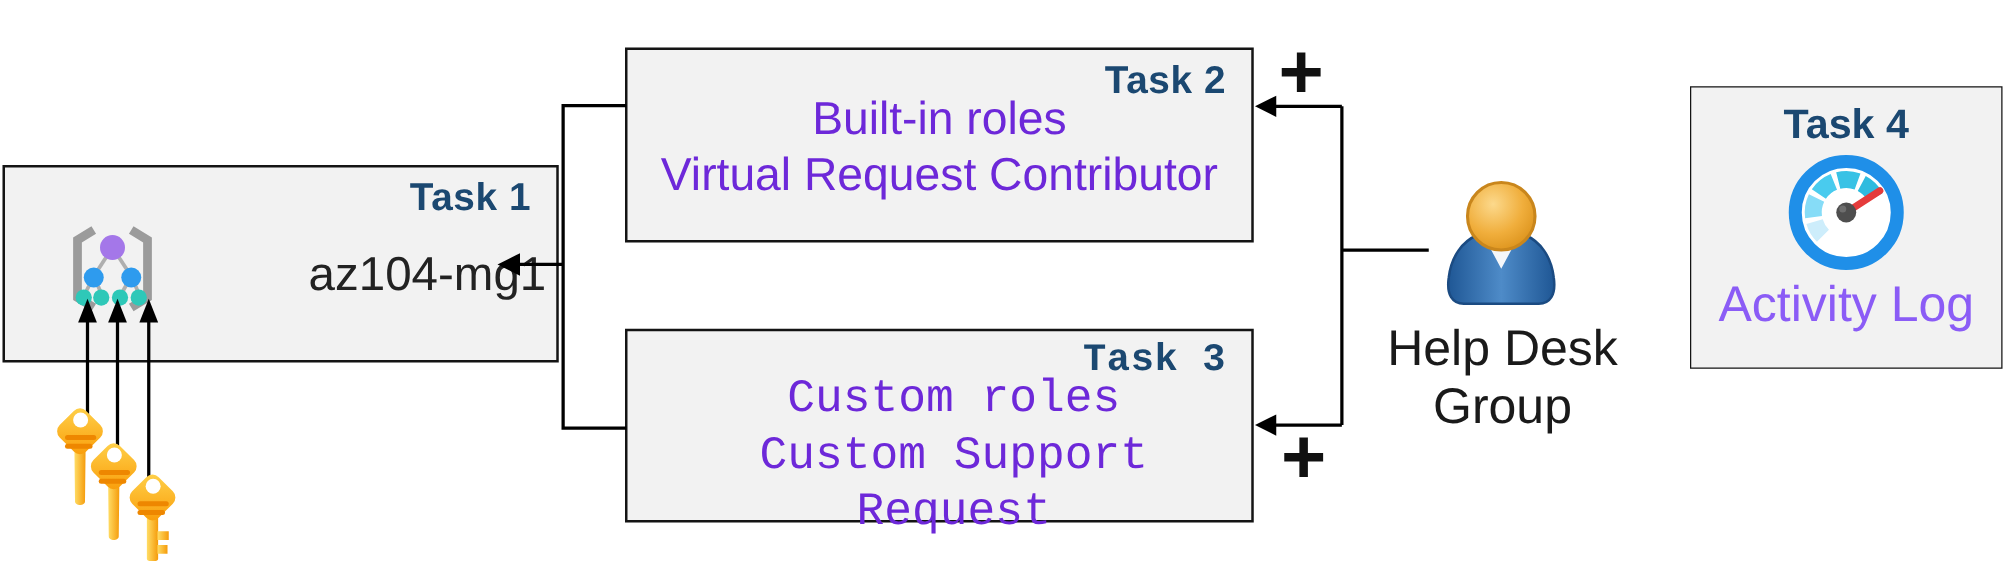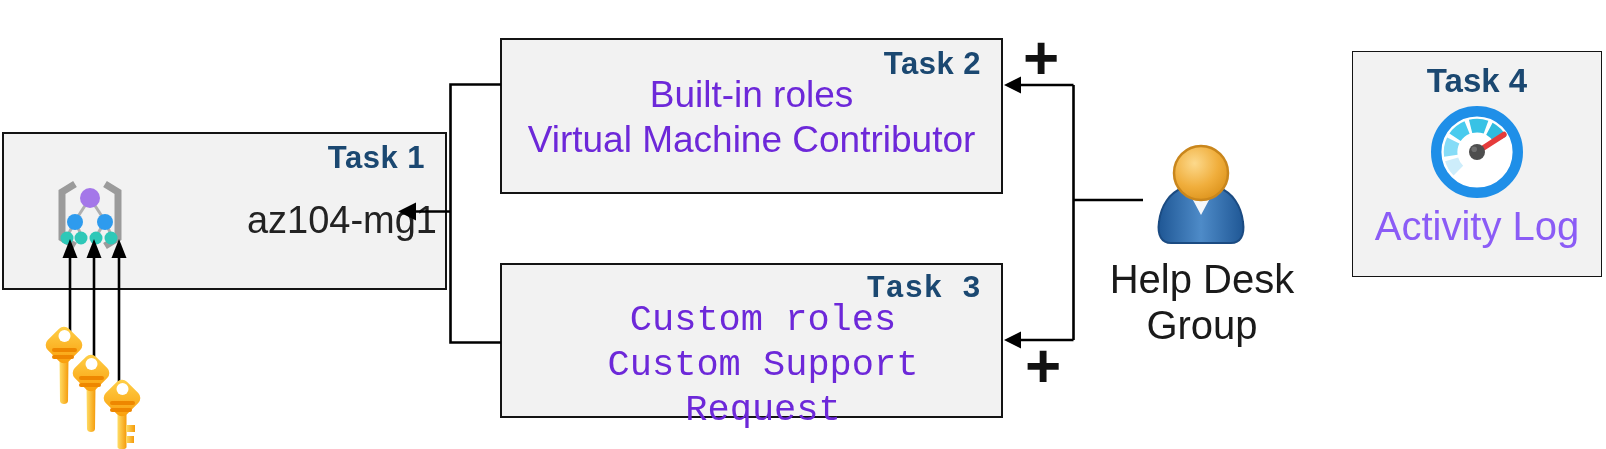--- a/index.html
+++ b/index.html
@@ -67,33 +67,33 @@
       <circle cx="48" cy="62" r="6.5" fill="#2EC8B8"></circle>
       <circle cx="63" cy="62" r="6.5" fill="#2EC8B8"></circle>
     </svg>
     <div class="mg-name">az104-mg1</div>
   </div>
 
   <div class="box" style="left:500px; top:18px; width:503px; height:156px;margin-top:20px;">
     <div class="task-label">Task 2</div>
     <div class="box-lines" style="top:32px;">
       <div>Built-in roles</div>
-      <div>Virtual Machine Contributor</div>
+      <div>Virtual Request Contributor</div>
     </div>
   </div>
 
   <div class="box" style="left:500px; top:263px; width:503px; height:155px;font-family:Liberation Mono, monospace;">
     <div class="task-label">Task 3</div>
     <div class="box-lines" style="top:33px;padding-left:23px;">
       <div>Custom roles</div>
       <div>Custom Support Request</div>
     </div>
   </div>
 
-  <div class="box task4" style="left:1352px; top:51px; width:250px; height:226px;">
+  <div class="box task4" style="left:1352px; top:69px; width:250px; height:226px;">
     <div class="t4-label">Task 4</div>
     <svg width="96" height="96" viewBox="0 0 120 120" style="margin-top:4px;">
       <circle cx="60" cy="60" r="51" fill="#ffffff" stroke="#1F8FE8" stroke-width="13"></circle>
       <g fill="none" stroke-width="17">
         <path d="M36.7,83.3 A33,33 0 0 1 28.3,69.1" stroke="#CDEDFB"></path>
         <path d="M27.3,64.6 A33,33 0 0 1 30.3,45.5" stroke="#86DCF7"></path>
         <path d="M32.6,41.5 A33,33 0 0 1 47.6,29.4" stroke="#49CBEE"></path>
         <path d="M52.0,28.0 A33,33 0 0 1 71.3,29.0" stroke="#38C2E5"></path>
         <path d="M75.5,30.9 A33,33 0 0 1 89.1,44.5" stroke="#2FBBDF"></path>
       </g>

